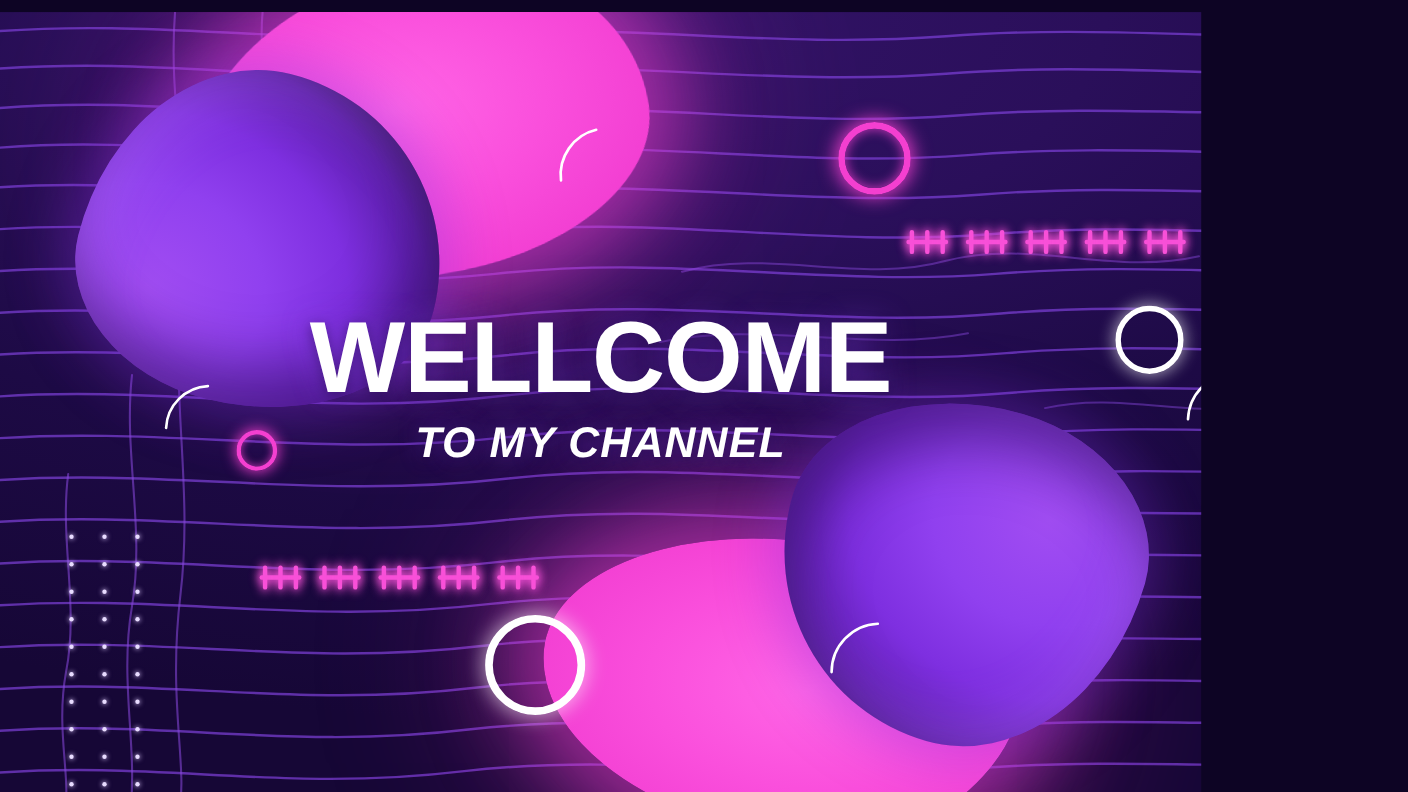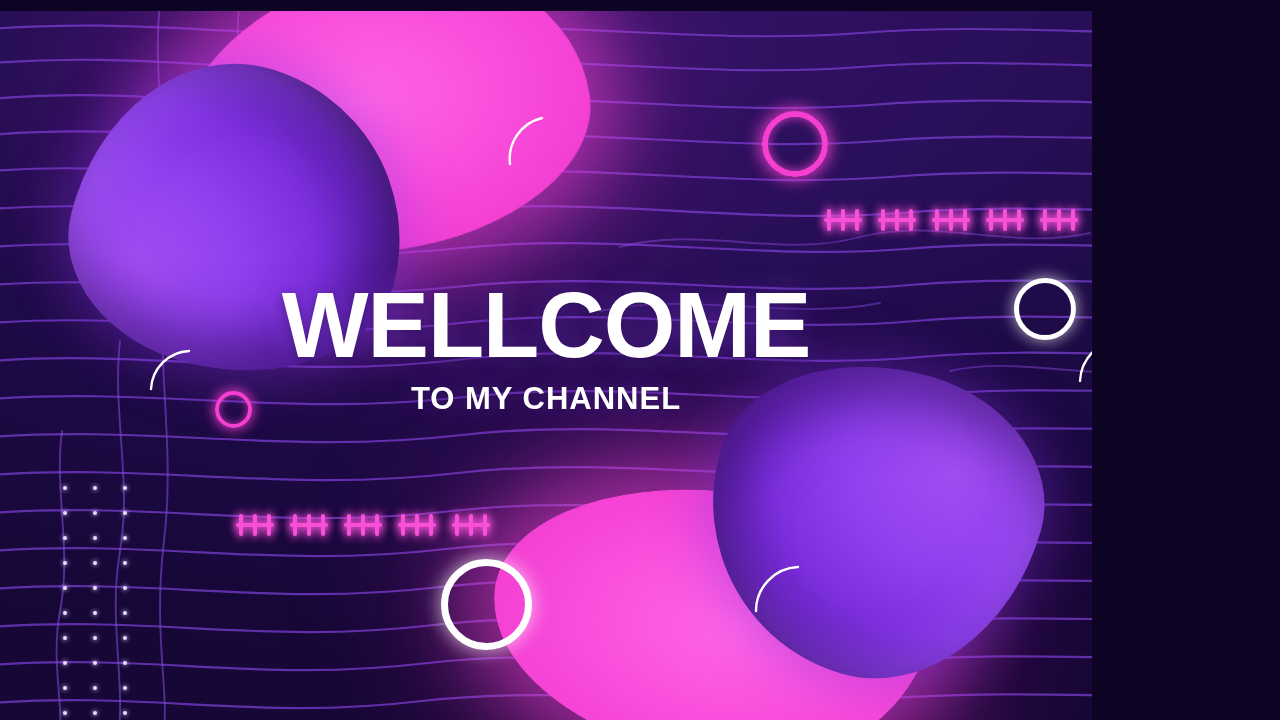--- a/index.html
+++ b/index.html
@@ -106,22 +106,22 @@
   .arc{position:absolute;z-index:8;}
 
   
   #text-block{position:absolute;z-index:10;left:0;right:0;top:268px;text-align:center;}
   #title{
     margin:0;color:#ffffff;font-weight:bold;font-size:92px;line-height:1;
     letter-spacing:-1px;
     text-shadow:0 0 28px rgba(150,70,255,0.45),0 3px 12px rgba(20,5,50,0.55);
   }
   #subtitle{
-    margin:12px 0 0 0;color:#ffffff;font-weight:bold;
-    font-size:31px;line-height:1;letter-spacing:1px;
+    margin:12px 0 0 0;color:#ffffff;font-weight:bold;font-style:italic;
+    font-size:39px;line-height:1;letter-spacing:1px;
     text-shadow:0 0 22px rgba(150,70,255,0.45),0 3px 10px rgba(20,5,50,0.5);
   }
 </style>
 </head>
 <body>
 
 <div id="stage">
 
   <svg class="layer" id="waves" width="1280" height="720" viewBox="0 0 1280 720">
     <g fill="none" stroke="#7b3fd4" stroke-width="2.2" stroke-linecap="round" opacity="0.72">

